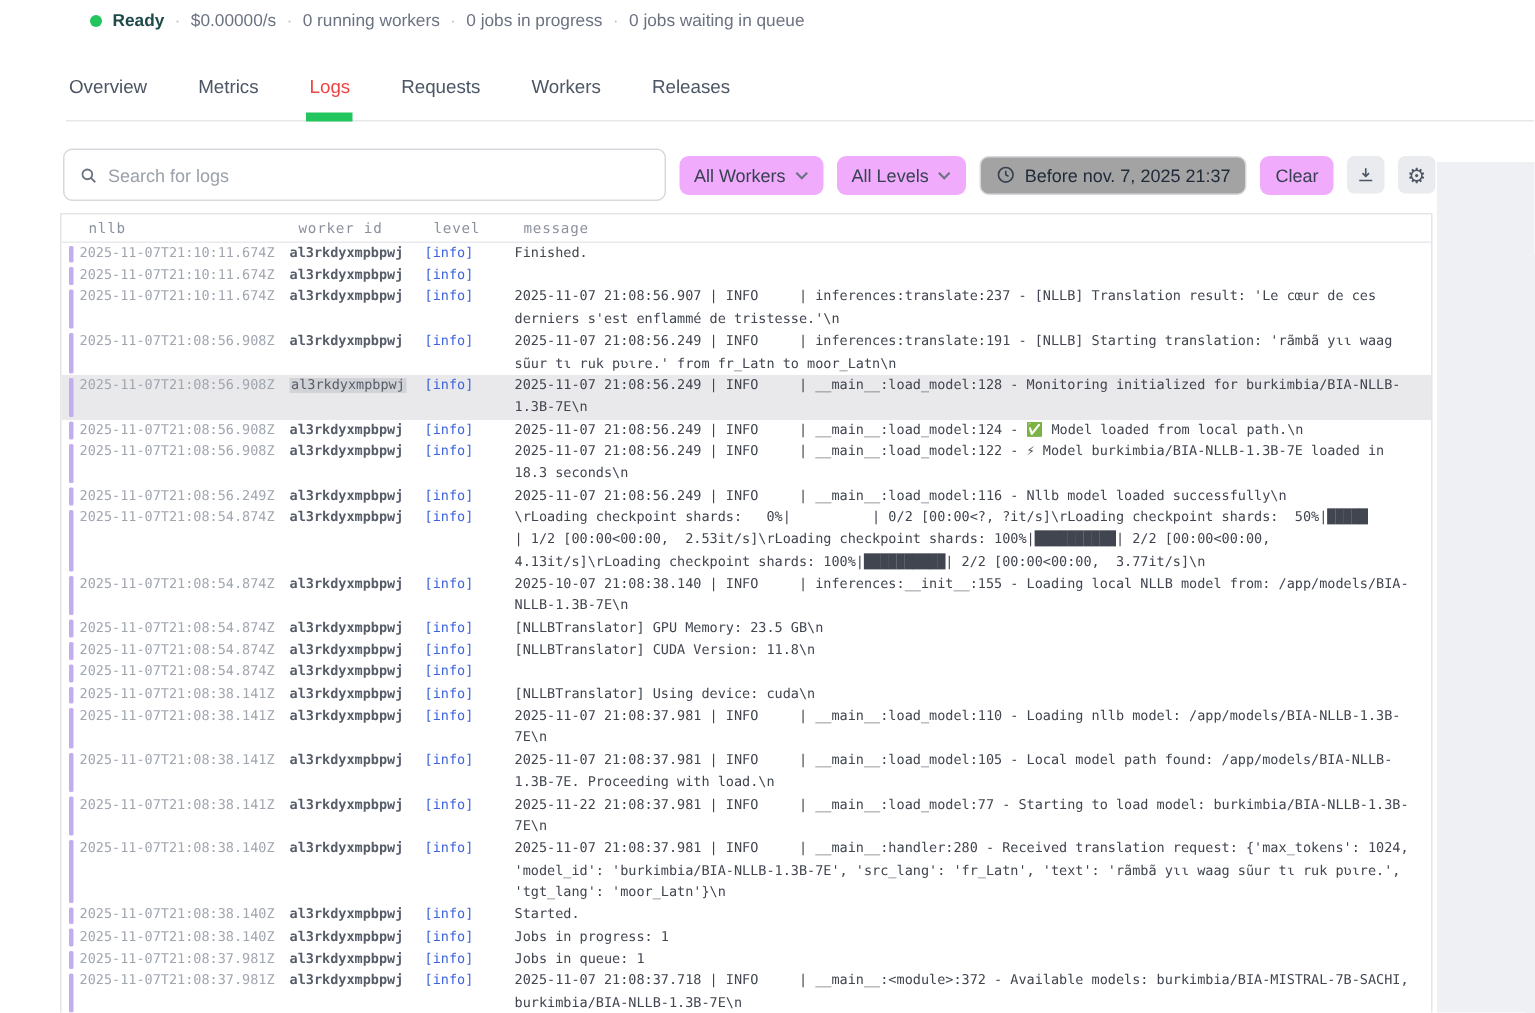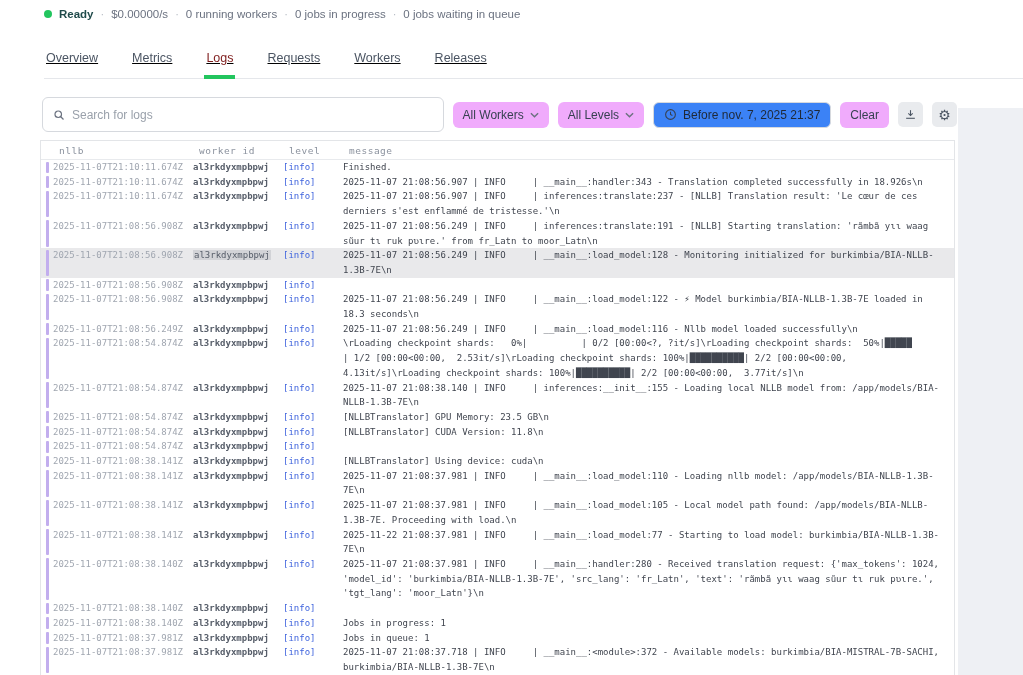--- a/index.html
+++ b/index.html
@@ -1,42 +1,42 @@
 <!DOCTYPE html>
 <html><head>
 <meta charset="utf-8">
 <style>
   * { margin:0; padding:0; box-sizing:border-box; }
   html,body { width:1023px; height:675px; background:#ffffff; overflow:hidden;
     font-family:"Liberation Sans", sans-serif; }
 
   
-  .status-bar { display:flex; align-items:center; gap:7px; padding:6px 0 0 44px; height:22px;
+  .status-bar { display:flex; align-items:center; gap:7px; padding:6px 0 0 60px; height:22px;
     font-size:11.5px; color:#6b7280; }
   .status-dot { width:8px; height:8px; border-radius:50%; background:#22c55e; }
   .status-ready { color:#1f4a4a; font-weight:700; }
   .status-sep { color:#b6bcc4; font-size:11px; }
 
   
   .tabs { display:flex; gap:30px; margin:23px 0 0 44px; border-bottom:1px solid #e5e7eb;
-    width:979px;text-decoration:underline; }
+    width:979px; }
   .tab { font-size:12.5px; color:#4b5563; padding:6px 2px 10px 2px; cursor:pointer; }
-  .tab.active { color:#7f1d1d; border-bottom:4px solid #22c55e; margin-bottom:-1px; }
+  .tab.active { color:#ef4444; border-bottom:6px solid #22c55e; margin-bottom:-1px; }
 
   
   .filter-row { display:flex; align-items:center; gap:9px; margin:18px 0 0 42px; width:915px; }
   .search-box { flex:1; display:flex; align-items:center; gap:7px; height:35px;
     border:1px solid #d6d9de; border-radius:6px; background:#fff; padding:0 10px; }
   .search-box input { border:none; outline:none; flex:1; font-size:12px; color:#1f2937;
     font-family:"Liberation Sans", sans-serif; }
   .search-box input::placeholder { color:#9aa1ab; }
   .btn { display:flex; align-items:center; gap:6px; height:26px; padding:0 10px;
     background:#f0abfc; border-radius:6px; font-size:12px; color:#374151; cursor:pointer;
     white-space:nowrap; }
-  .btn.white { background:#3b82f6; border:1px solid #d6d9de; color:#1f2937; }
+  .btn.white { background:#a3a3a3; border:1px solid #d6d9de; color:#1f2937; }
   .icon-btn { width:25px; height:25px; display:flex; align-items:center; justify-content:center;
     background:#e9ebee; border-radius:5px; cursor:pointer; color:#4b5563; }
   .chev { color:#6b7280; }
 
   
   .log-table { margin:8px 0 0 40px; width:915px; height:552px; border:1px solid #e3e5e8;
     background:#fff; overflow:hidden; font-family:"DejaVu Sans Mono","Liberation Mono",monospace; }
   .log-header { display:grid; grid-template-columns:12px 140px 90px 60px 1fr;
     border-bottom:1px solid #e8eaed; padding:4px 0 3px 0; font-size:9.5px; color:#8b929e; }
   .log-header span { padding-left:6px; letter-spacing:0.5px; }
@@ -148,21 +148,20 @@
     <span class="lworker"><b>al3rkdyxmpbpwj</b></span>
     <span class="llevel">[info]</span>
     <span class="lmsg">Finished.</span>
   </div>
 
   <div class="log-row">
     <span class="lbar"></span>
     <span class="ldate">2025-11-07T21:10:11.674Z</span>
     <span class="lworker"><b>al3rkdyxmpbpwj</b></span>
     <span class="llevel">[info]</span>
-    <span class="lmsg">2025-11-07 21:08:56.907 | INFO     | __main__:handler:343 - Translation completed successfully in 18.926s\n</span>
   </div>
 
   <div class="log-row">
     <span class="lbar"></span>
     <span class="ldate">2025-11-07T21:10:11.674Z</span>
     <span class="lworker"><b>al3rkdyxmpbpwj</b></span>
     <span class="llevel">[info]</span>
     <span class="lmsg">2025-11-07 21:08:56.907 | INFO     | inferences:translate:237 - [NLLB] Translation result: 'Le cœur de ces derniers s'est enflammé de tristesse.'\n</span>
   </div>
 
@@ -180,20 +179,21 @@
     <span class="lworker"><b>al3rkdyxmpbpwj</b></span>
     <span class="llevel">[info]</span>
     <span class="lmsg">2025-11-07 21:08:56.249 | INFO     | __main__:load_model:128 - Monitoring initialized for burkimbia/BIA-NLLB-1.3B-7E\n</span>
   </div>
 
   <div class="log-row">
     <span class="lbar"></span>
     <span class="ldate">2025-11-07T21:08:56.908Z</span>
     <span class="lworker"><b>al3rkdyxmpbpwj</b></span>
     <span class="llevel">[info]</span>
+    <span class="lmsg">2025-11-07 21:08:56.249 | INFO     | __main__:load_model:124 - ✅ Model loaded from local path.\n</span>
   </div>
 
   <div class="log-row">
     <span class="lbar"></span>
     <span class="ldate">2025-11-07T21:08:56.908Z</span>
     <span class="lworker"><b>al3rkdyxmpbpwj</b></span>
     <span class="llevel">[info]</span>
     <span class="lmsg">2025-11-07 21:08:56.249 | INFO     | __main__:load_model:122 - ⚡ Model burkimbia/BIA-NLLB-1.3B-7E loaded in 18.3 seconds\n</span>
   </div>
 
@@ -211,21 +211,21 @@
     <span class="lworker"><b>al3rkdyxmpbpwj</b></span>
     <span class="llevel">[info]</span>
     <span class="lmsg">\rLoading checkpoint shards:   0%|          | 0/2 [00:00&lt;?, ?it/s]\rLoading checkpoint shards:  50%|█████     | 1/2 [00:00&lt;00:00,  2.53it/s]\rLoading checkpoint shards: 100%|██████████| 2/2 [00:00&lt;00:00,  4.13it/s]\rLoading checkpoint shards: 100%|██████████| 2/2 [00:00&lt;00:00,  3.77it/s]\n</span>
   </div>
 
   <div class="log-row">
     <span class="lbar"></span>
     <span class="ldate">2025-11-07T21:08:54.874Z</span>
     <span class="lworker"><b>al3rkdyxmpbpwj</b></span>
     <span class="llevel">[info]</span>
-    <span class="lmsg">2025-11-07 21:08:38.140 | INFO     | inferences:__init__:155 - Loading local NLLB model from: /app/models/BIA-NLLB-1.3B-7E\n</span>
+    <span class="lmsg">2025-10-07 21:08:38.140 | INFO     | inferences:__init__:155 - Loading local NLLB model from: /app/models/BIA-NLLB-1.3B-7E\n</span>
   </div>
 
   <div class="log-row">
     <span class="lbar"></span>
     <span class="ldate">2025-11-07T21:08:54.874Z</span>
     <span class="lworker"><b>al3rkdyxmpbpwj</b></span>
     <span class="llevel">[info]</span>
     <span class="lmsg">[NLLBTranslator] GPU Memory: 23.5 GB\n</span>
   </div>
 
@@ -282,20 +282,21 @@
     <span class="lworker"><b>al3rkdyxmpbpwj</b></span>
     <span class="llevel">[info]</span>
     <span class="lmsg">2025-11-07 21:08:37.981 | INFO     | __main__:handler:280 - Received translation request: {'max_tokens': 1024, 'model_id': 'burkimbia/BIA-NLLB-1.3B-7E', 'src_lang': 'fr_Latn', 'text': 'rãmbã yɩɩ waag sũur tɩ ruk pʋɩre.', 'tgt_lang': 'moor_Latn'}\n</span>
   </div>
 
   <div class="log-row">
     <span class="lbar"></span>
     <span class="ldate">2025-11-07T21:08:38.140Z</span>
     <span class="lworker"><b>al3rkdyxmpbpwj</b></span>
     <span class="llevel">[info]</span>
+    <span class="lmsg">Started.</span>
   </div>
 
   <div class="log-row">
     <span class="lbar"></span>
     <span class="ldate">2025-11-07T21:08:38.140Z</span>
     <span class="lworker"><b>al3rkdyxmpbpwj</b></span>
     <span class="llevel">[info]</span>
     <span class="lmsg">Jobs in progress: 1</span>
   </div>
 

